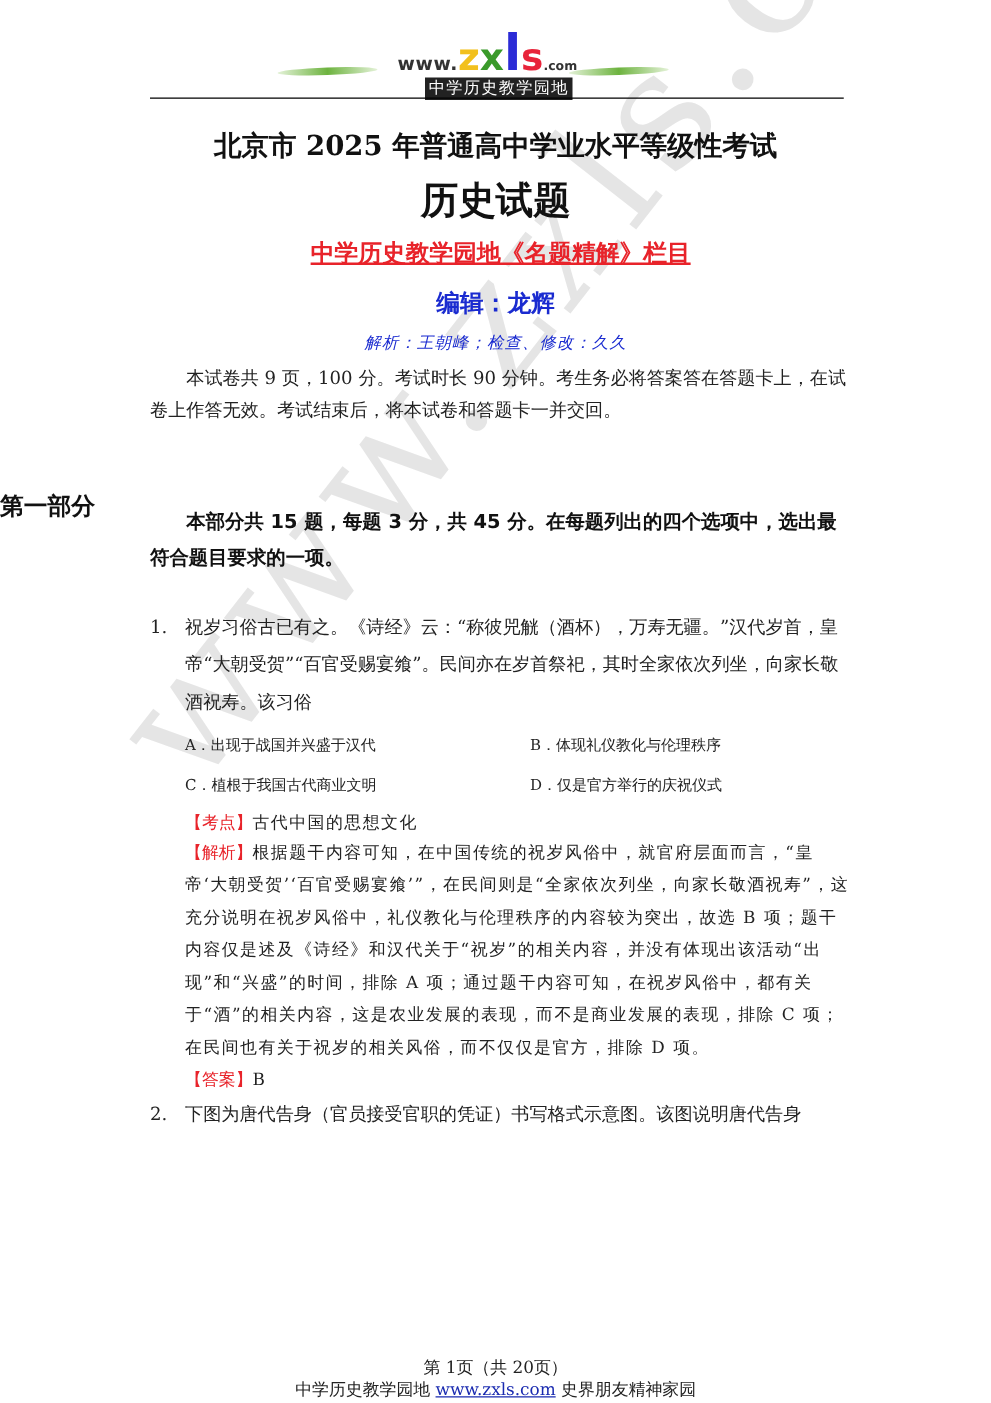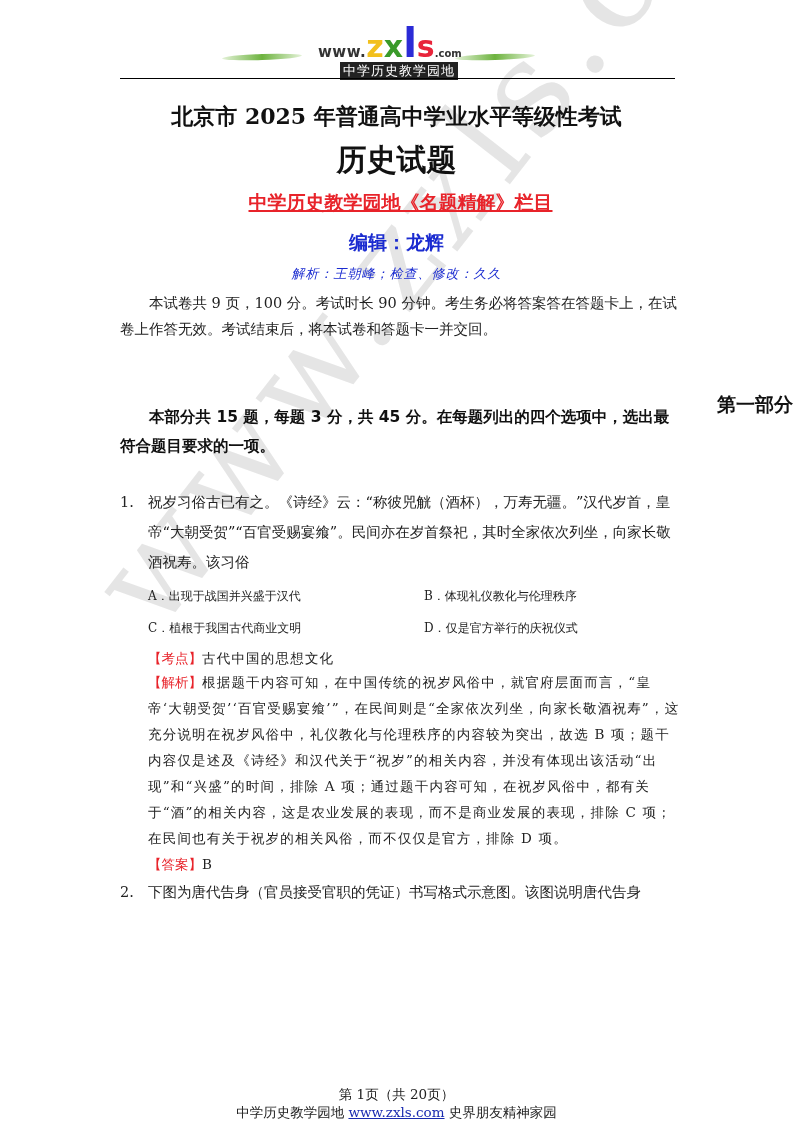--- a/index.html
+++ b/index.html
@@ -29,21 +29,21 @@
     .title1 { position: absolute; left: 0; top: 102px; width: 793px; text-align: center; font-size: 22px; font-weight: bold; font-family: "DejaVu Serif", serif; }
     .title2 { position: absolute; left: 0; top: 140px; width: 793px; text-align: center; font-size: 30px; font-weight: bold; font-family: Liberation Mono, monospace; }
     .column-title { position: absolute; left: 4px; top: 190px; width: 793px; text-align: center; }
     .column-title span { font-size: 19px; font-weight: bold; color: #e8232a; text-decoration: underline; text-decoration-color: #e8232a; text-decoration-thickness: 1.5px; font-family: "DejaVu Sans", sans-serif; }
     .editor { position: absolute; left: 0; top: 230px; width: 793px; text-align: center; font-size: 19px; font-weight: bold; color: #1a2bd0; font-family: Liberation Mono, monospace; }
     .analysts { position: absolute; left: 0; top: 265px; width: 793px; text-align: center; font-size: 13px; font-weight: normal; color: #1a2bd0; font-style: italic; letter-spacing: 1px; }
 
     .body-text { font-size: 14.5px; line-height: 26px; color: #222; font-family: "DejaVu Serif", serif; }
     .intro { position: absolute; left: 120px; top: 290px; width: 560px; text-indent: 29px; }
 
-    .part-title { position: absolute; left: 0; top: 392px; width: 793px; text-align: right; font-size: 19px; font-weight: bold; font-family: "DejaVu Sans", sans-serif; }
+    .part-title { position: absolute; left: 0; top: 392px; width: 793px; text-align: left; font-size: 19px; font-weight: bold; font-family: "DejaVu Sans", sans-serif; }
     .part-desc { position: absolute; left: 120px; top: 403px; width: 560px; font-size: 15.5px; line-height: 29px; font-weight: bold; text-indent: 29px; font-family: "DejaVu Sans", sans-serif; }
 
     .q1 { position: absolute; left: 120px; top: 487px; width: 562px; }
     .q1 .stem { padding-left: 28px; text-indent: -28px; line-height: 30px; }
     .qnum { display: inline-block; width: 28px; text-indent: 0; }
 
     .options { position: absolute; left: 148px; width: 540px; }
     .options.row1 { top: 583px; }
     .options.row2 { top: 615px; }
     .opt { position: absolute; top: 0; white-space: nowrap; font-size: 12px; }

